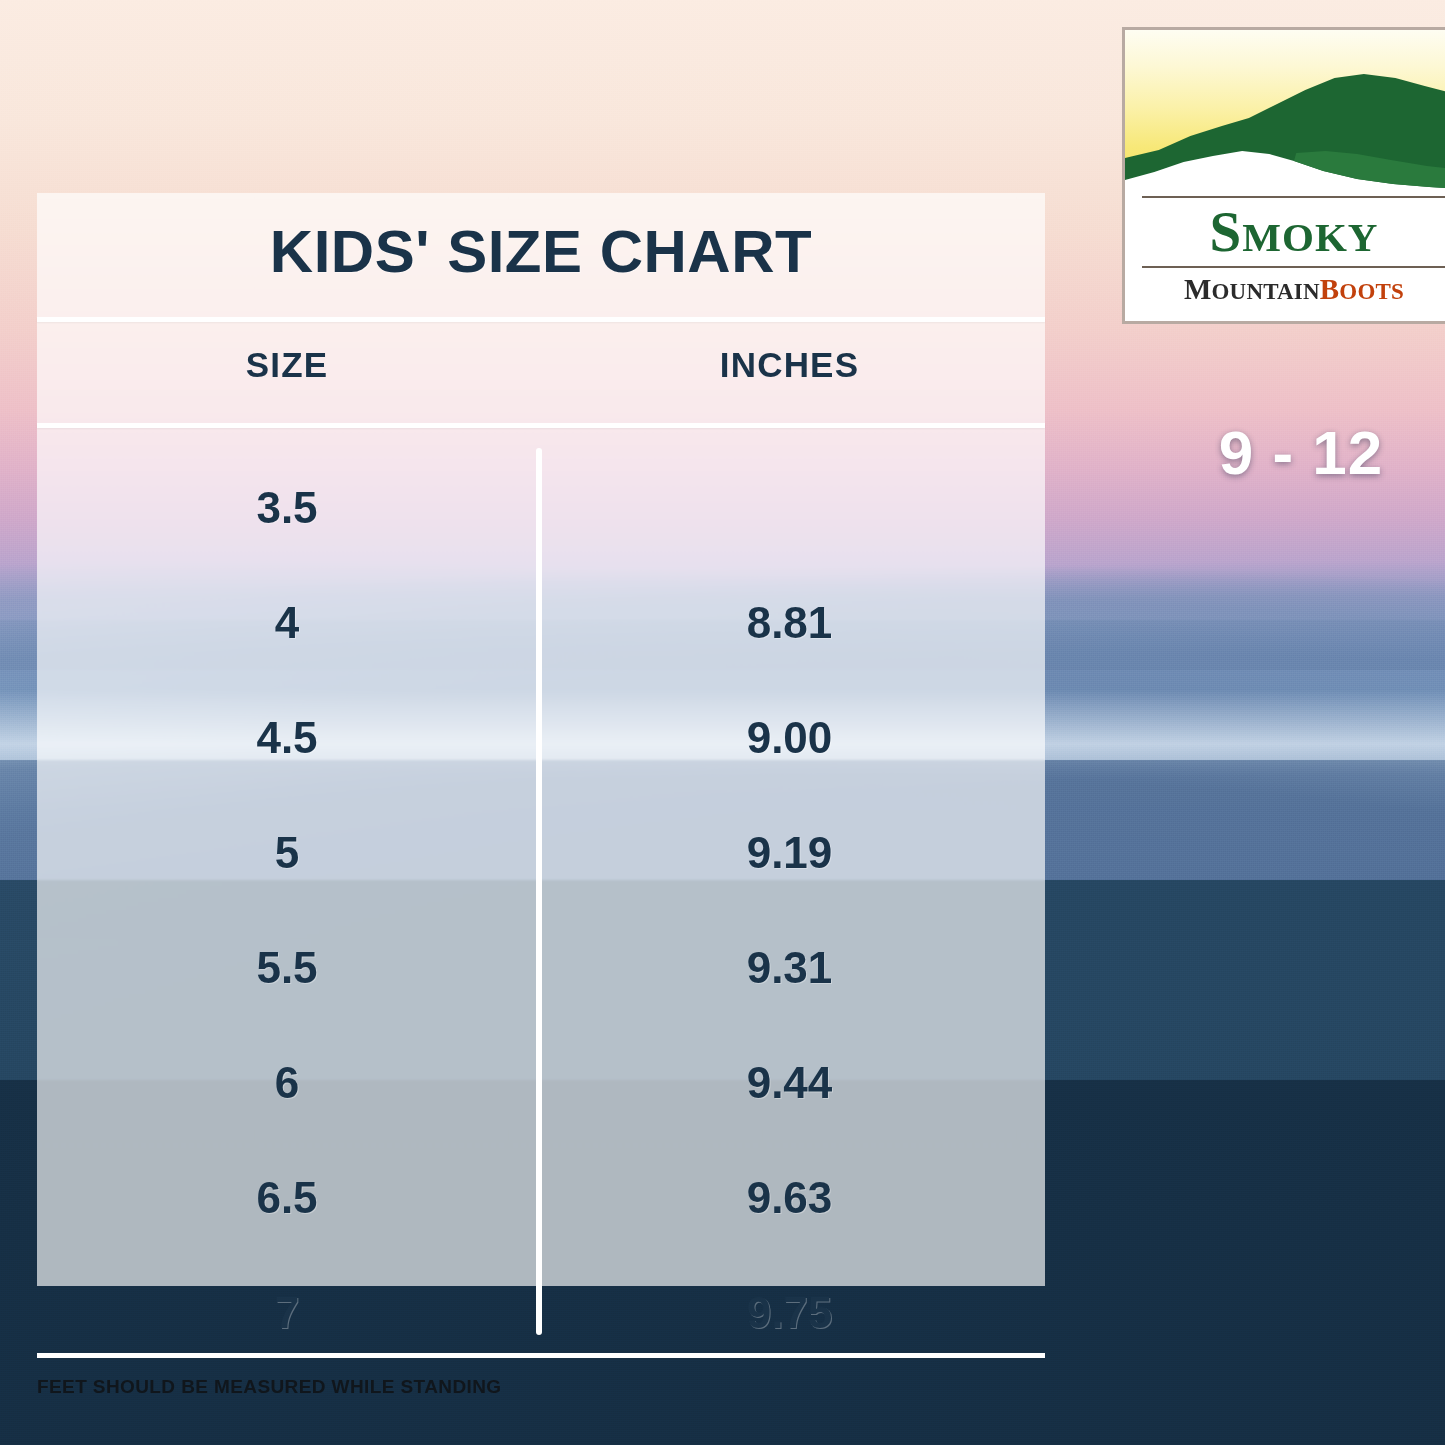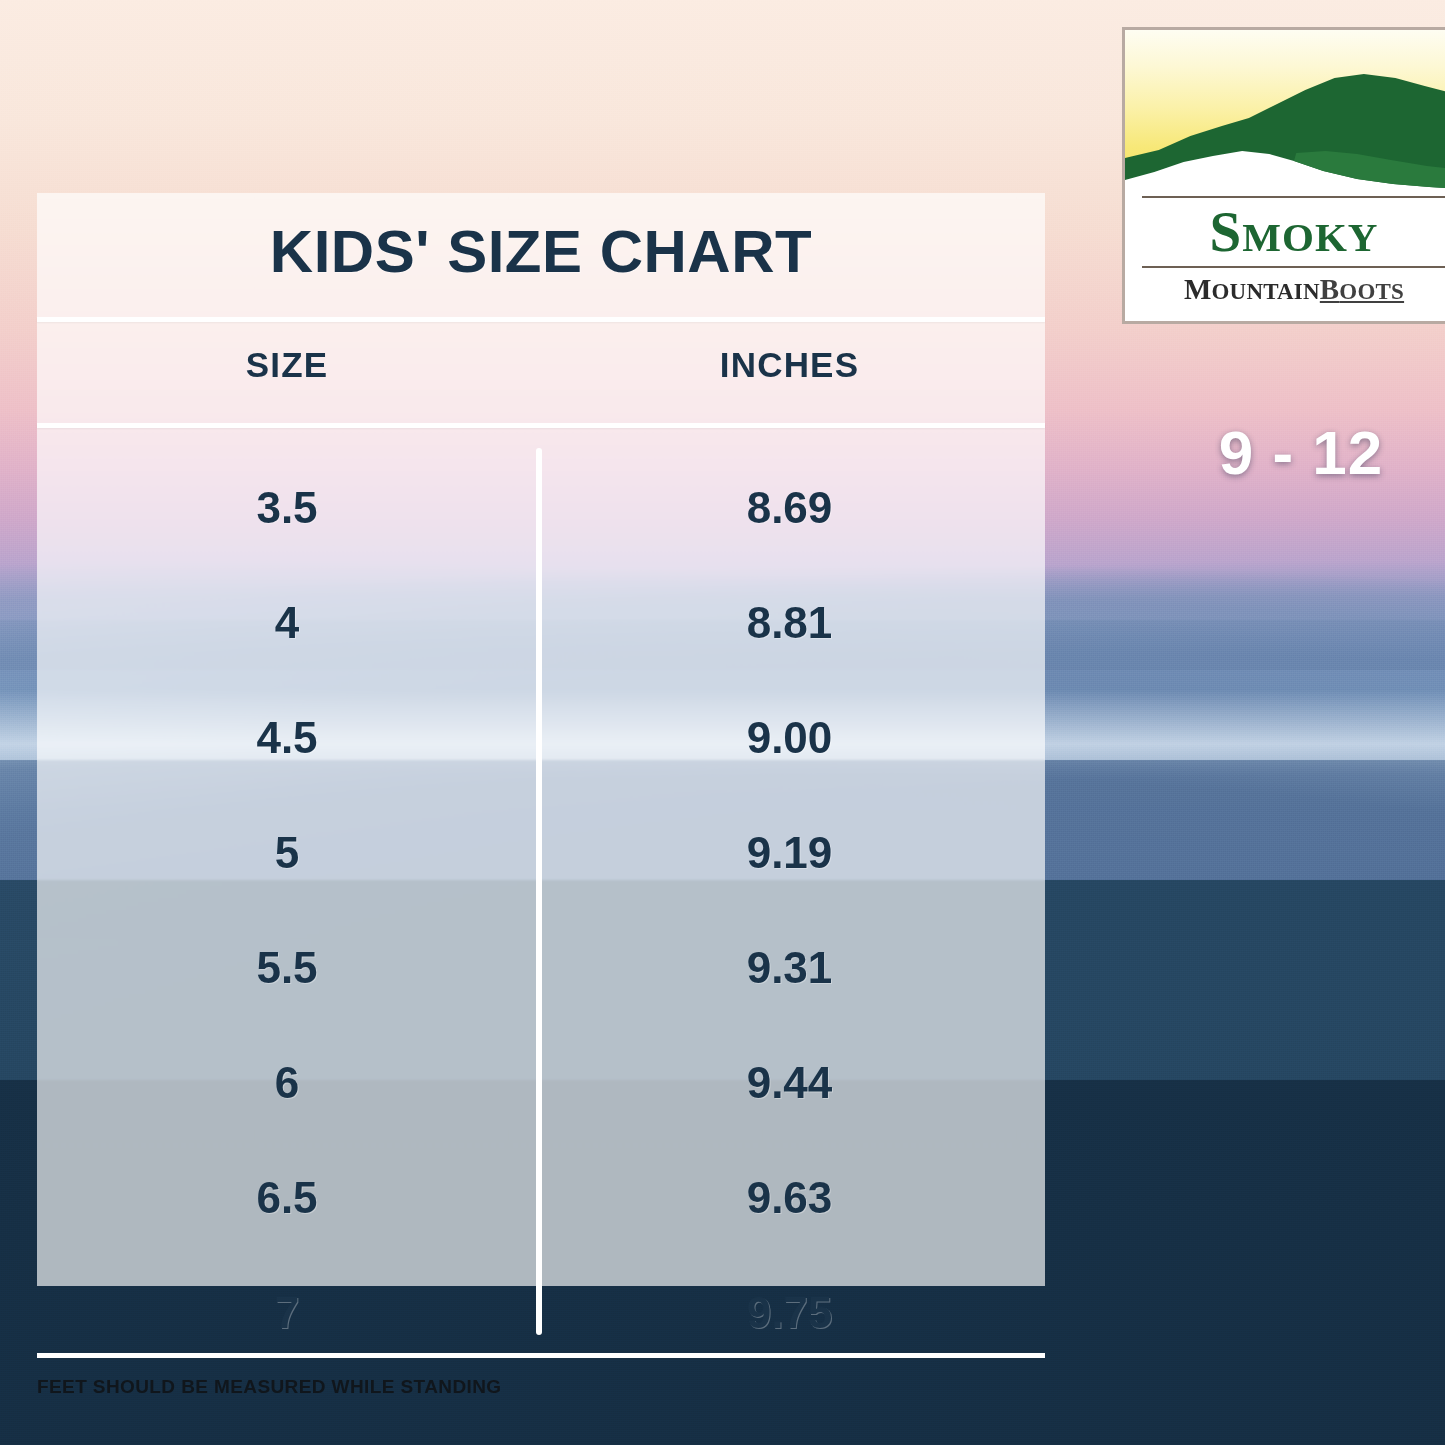--- a/index.html
+++ b/index.html
@@ -212,21 +212,21 @@
     text-align:center;
     font-family:"Liberation Serif", serif;
     font-size:29px;
     font-weight:bold;
     letter-spacing:.2px;
     margin-top:5px;
     white-space:nowrap;
   }
   .logo-sub .mt{ color:#2b2b2b; }
   .logo-sub .mt .sm{ font-size:23px; }
-  .logo-sub .bt{ color:#404040;text-decoration:underline; }
+  .logo-sub .bt{ color:#c2410c; }
   .logo-sub .bt .sm{ font-size:23px; }
 
   
   .age{
     position:absolute;
     left:1136px; top:418px;
     width:330px;
     text-align:center;
     color:#ffffff;
     font-size:62px;
@@ -280,21 +280,20 @@
     <div class="hdiv hdiv-head"></div>
 
     <div class="col-head inches">INCHES</div>
     <div class="col-head size">SIZE</div>
 
     <div class="vdiv"></div>
 
     <div class="rows">
       <div class="row">
         <div class="cell size">3.5</div>
-        <div class="cell inches">8.69</div>
       </div>
       <div class="row">
         <div class="cell size">4</div>
         <div class="cell inches">8.81</div>
       </div>
       <div class="row">
         <div class="cell size">4.5</div>
         <div class="cell inches">9.00</div>
       </div>
       <div class="row">

